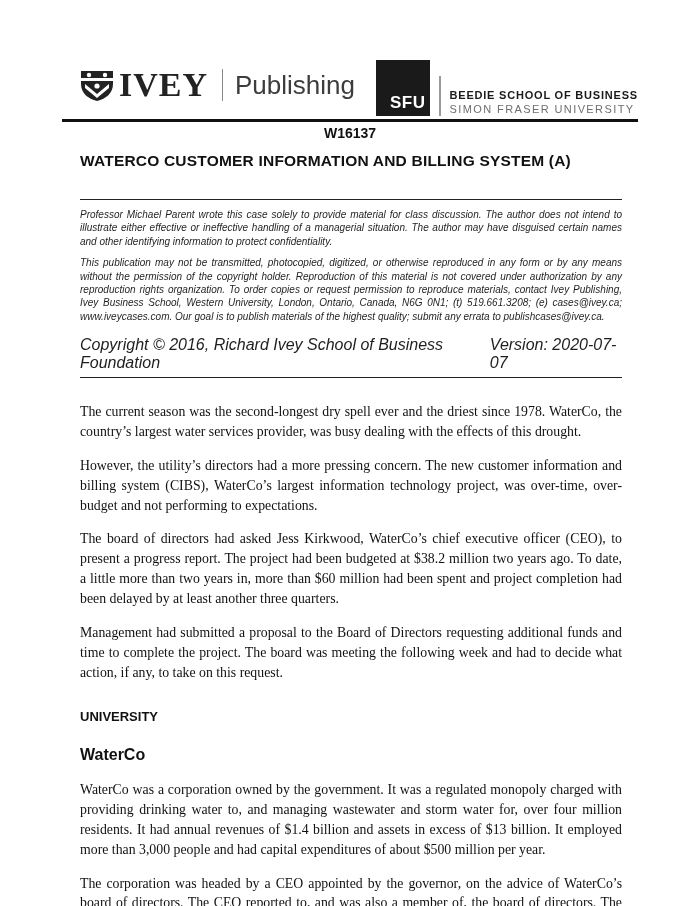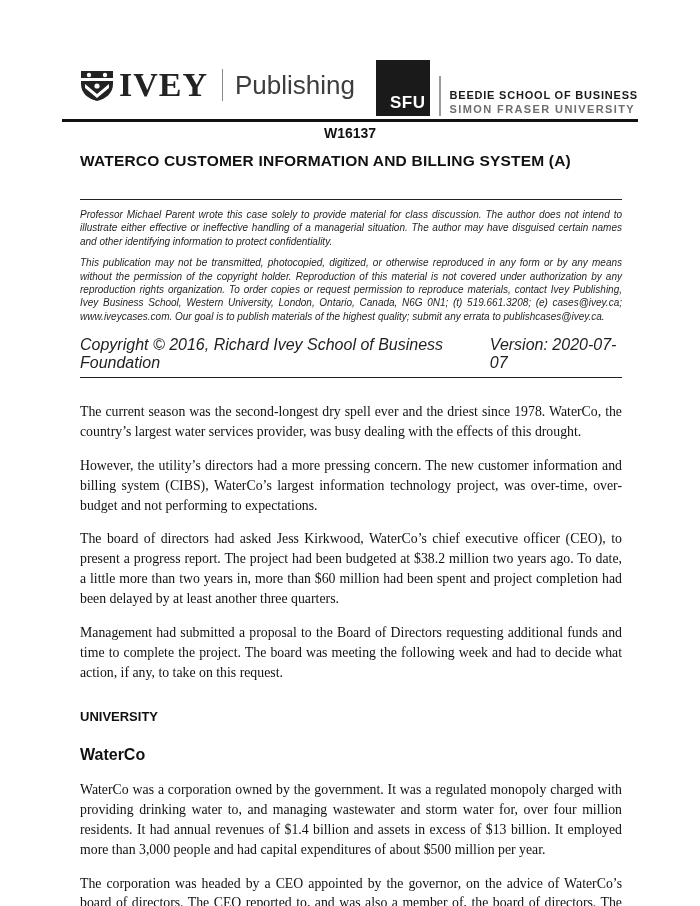--- a/index.html
+++ b/index.html
@@ -96,21 +96,21 @@
   .beedie-line {
     font-family: "Liberation Sans", sans-serif;
     font-weight: bold;
     font-size: 11px;
     letter-spacing: 0.8px;
     color: #1a1a1a;
     white-space: nowrap;
   }
   .sfu-line {
     font-family: "Liberation Sans", sans-serif;
-    font-weight: bold;
+    font-weight: normal;
     font-size: 11px;
     letter-spacing: 1.4px;
     color: #6e6e6e;
     white-space: nowrap;
     margin-top: 2px;
   }
 
   .header-rule {
     height: 3px;
     background: #111111;

